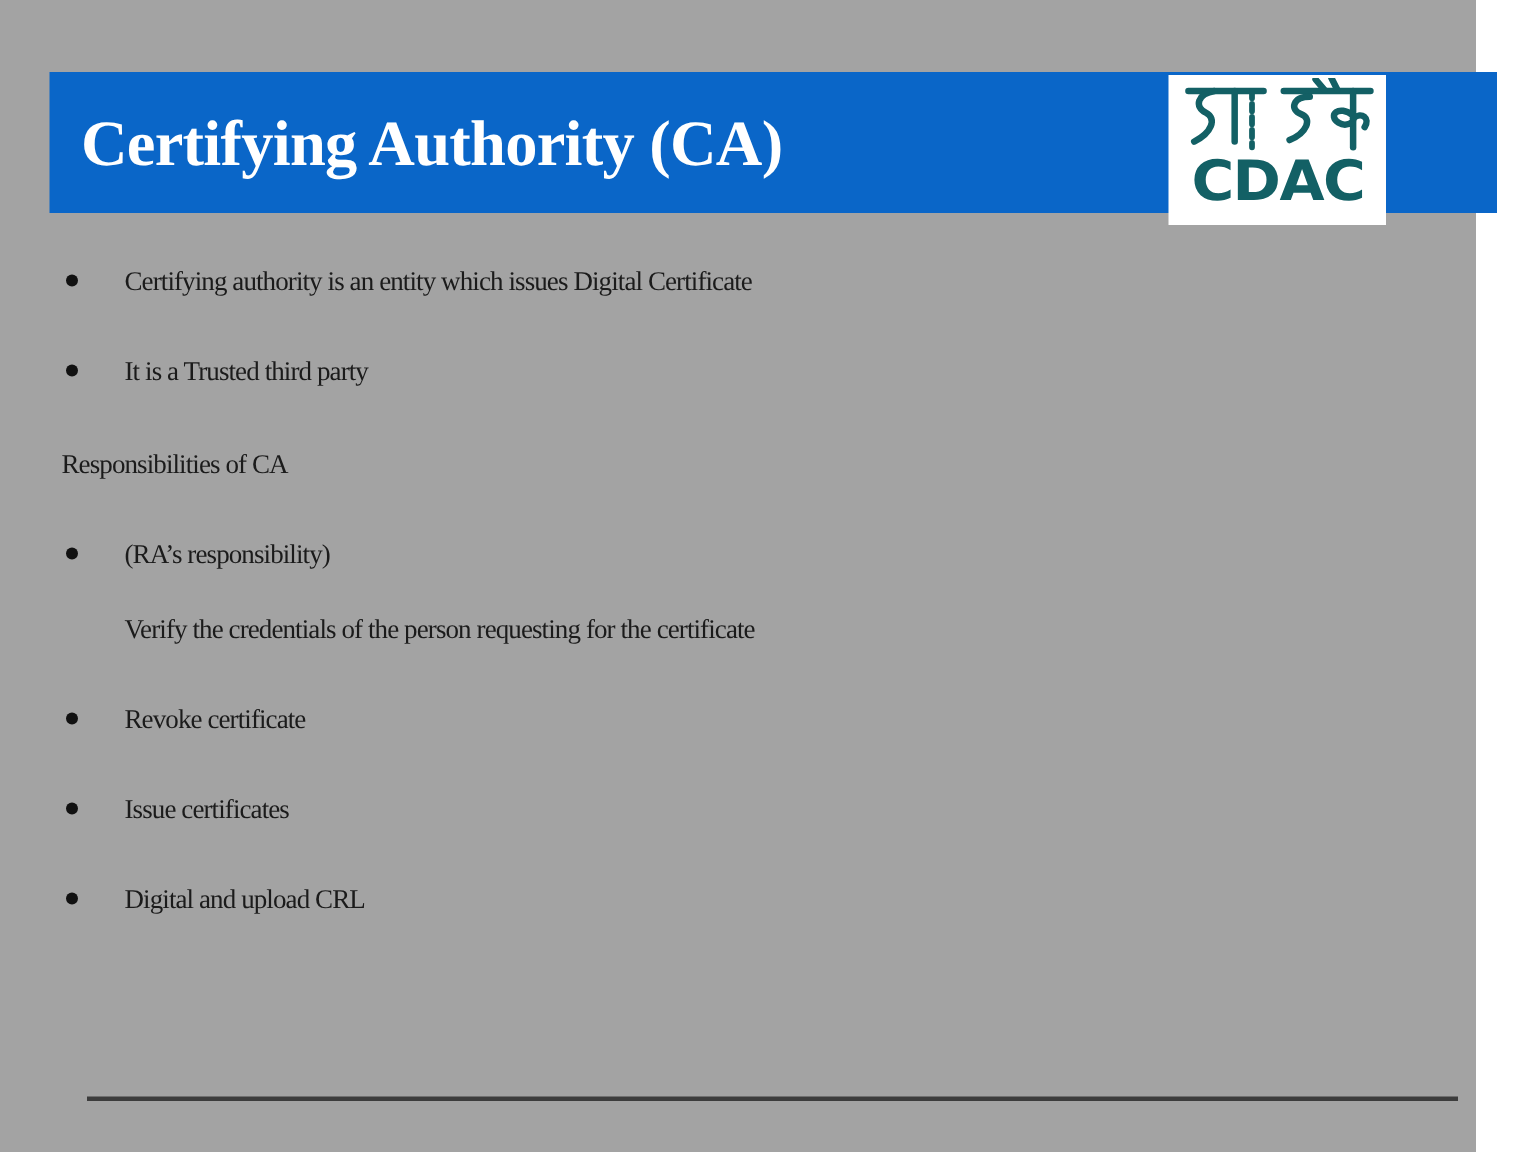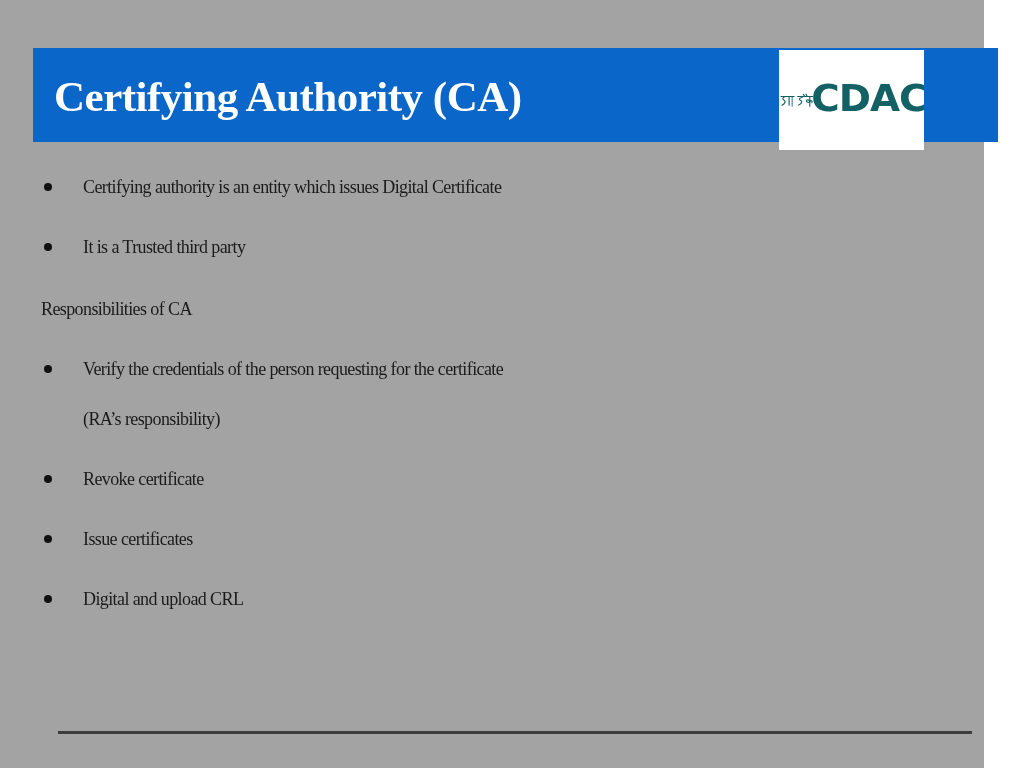--- a/index.html
+++ b/index.html
@@ -22,21 +22,21 @@
     margin:0;padding-left:21px;padding-top:2px;
     font-family:"Liberation Serif",serif;
     font-size:43px;font-weight:bold;color:#ffffff;letter-spacing:-0.5px;
     white-space:nowrap;
   }
 
   
   .logo{
     position:absolute;left:779px;top:50px;width:145px;height:100px;
     background:#ffffff;
-    display:flex;flex-direction:row;align-items:center;
+    display:flex;flex-direction:column;align-items:center;
     overflow:hidden;
   }
   .logo svg{display:block;margin-top:2px;}
   .cdac-word{
     font-family:"DejaVu Sans",sans-serif;
     font-weight:bold;font-size:37px;line-height:40px;
     color:var(--logo-teal);letter-spacing:-1px;margin-top:-3px;
     transform:scaleX(1.05);
   }
 
@@ -98,22 +98,22 @@
       </div>
       <div class="row bullet">
         <span class="dot"></span>
         <div class="line">It is a Trusted third party</div>
       </div>
       <div class="row heading">
         <div class="line">Responsibilities of CA</div>
       </div>
       <div class="row bullet">
         <span class="dot"></span>
+        <div class="line">(RA’s responsibility)</div>
         <div class="line">Verify the credentials of the person requesting for the certificate</div>
-        <div class="line">(RA’s responsibility)</div>
       </div>
       <div class="row bullet">
         <span class="dot"></span>
         <div class="line">Revoke certificate</div>
       </div>
       <div class="row bullet">
         <span class="dot"></span>
         <div class="line">Issue certificates</div>
       </div>
       <div class="row bullet">

